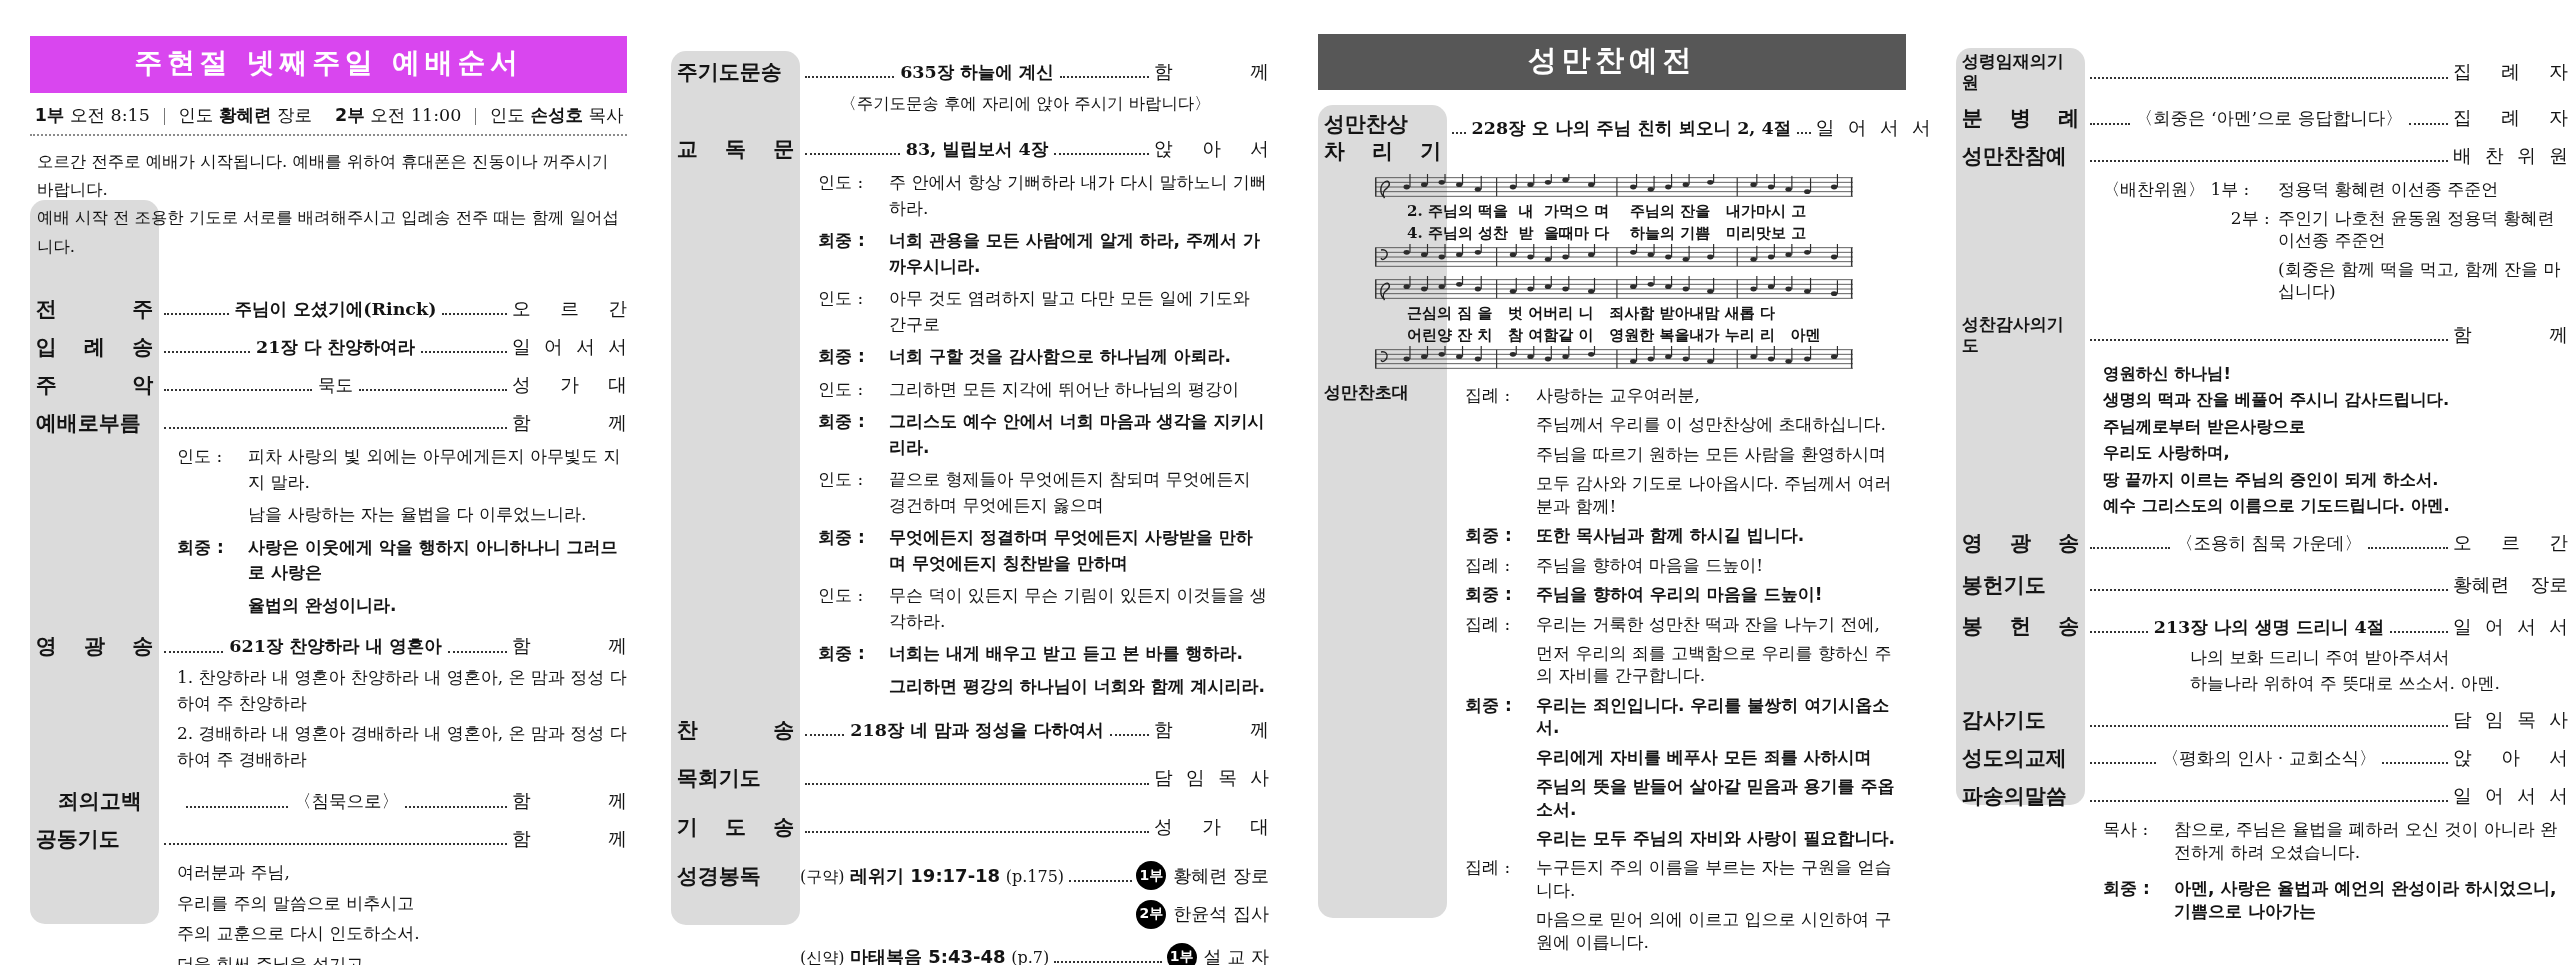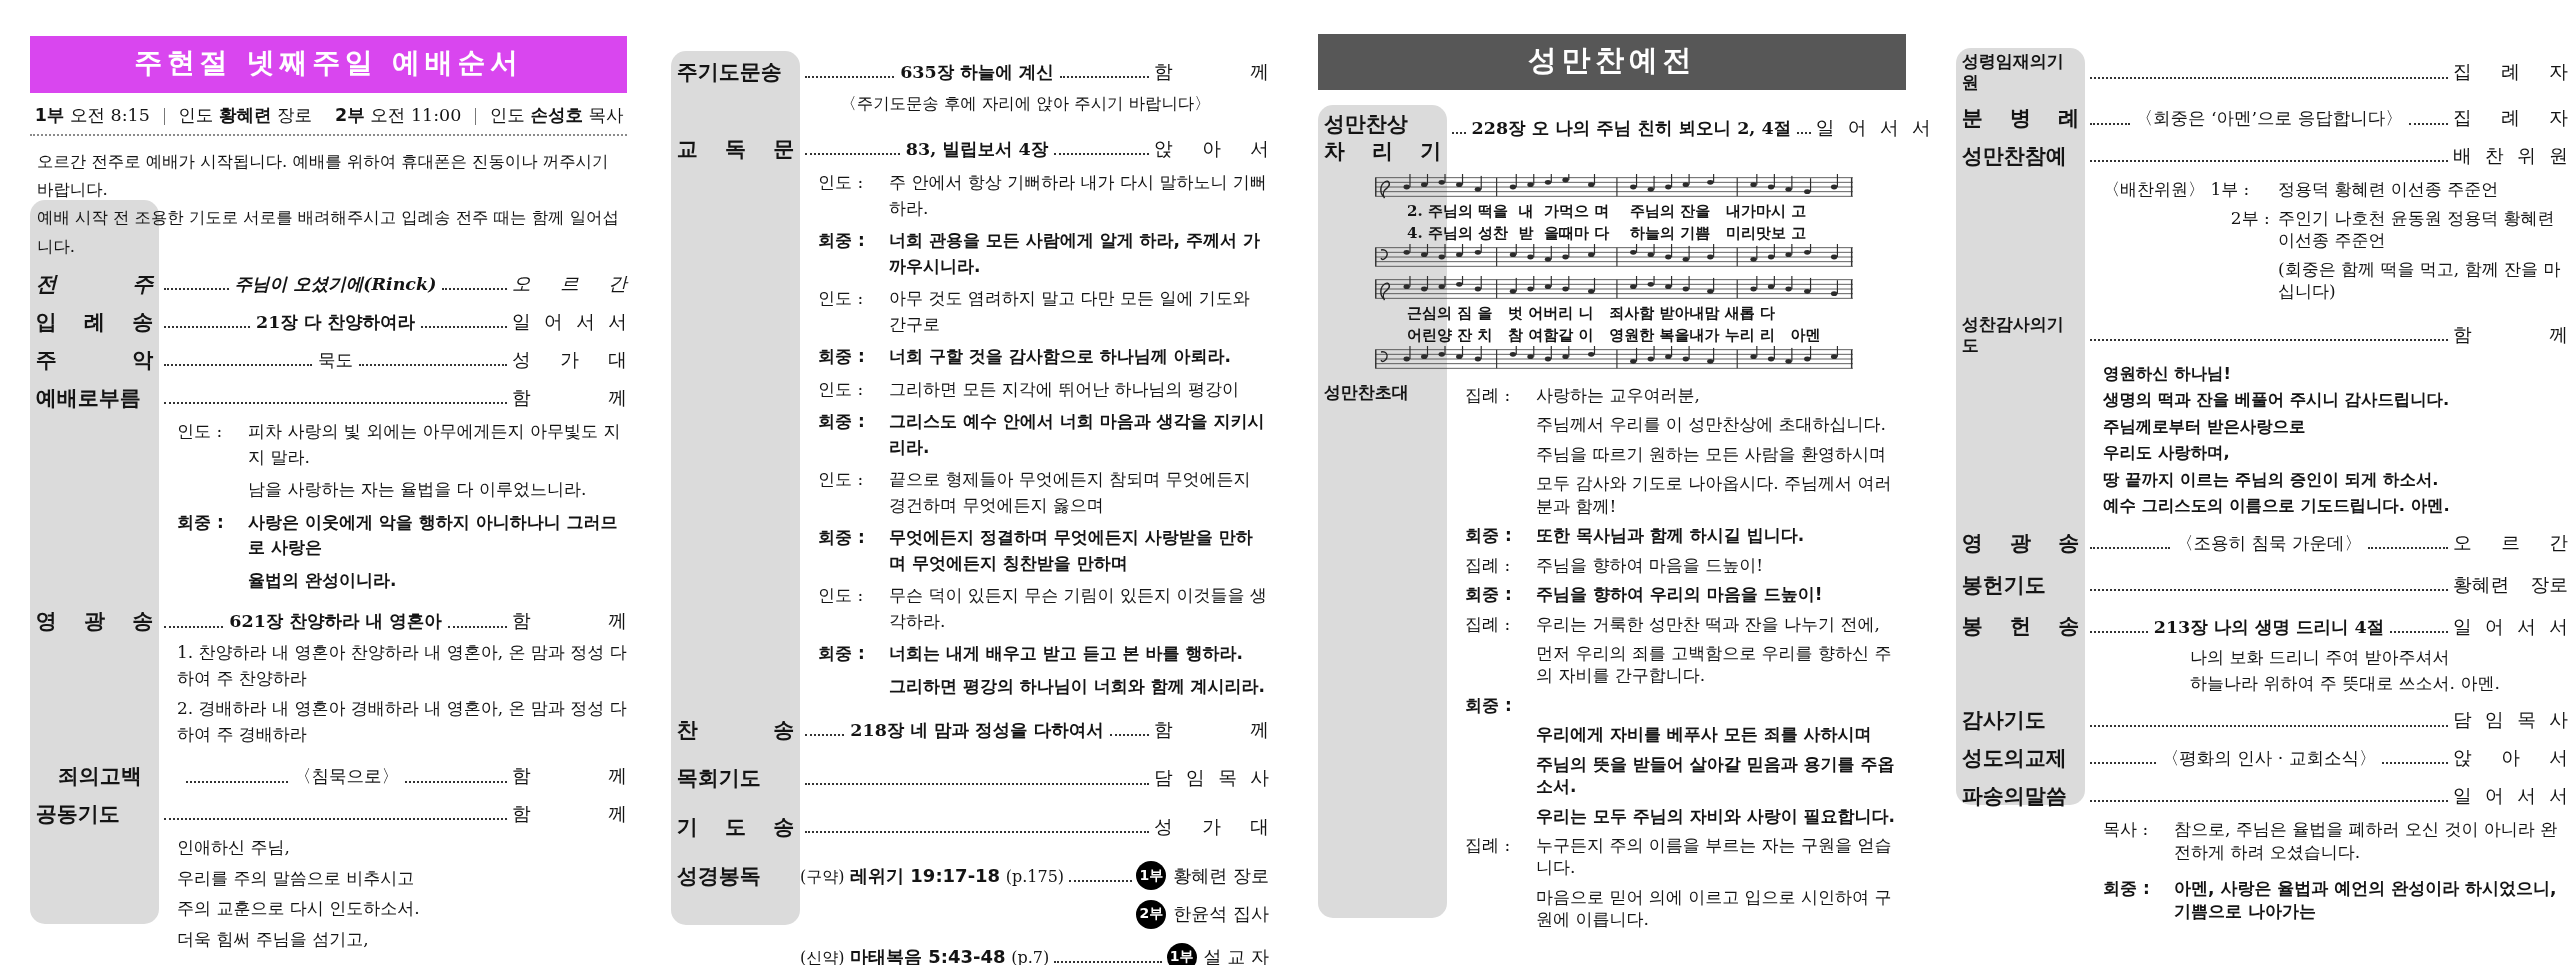--- a/index.html
+++ b/index.html
@@ -79,21 +79,21 @@
       <span class="sb">손성호</span>
       <span>목사</span>
     </div>
   </div>
   <div class="hr"></div>
   <div class="intro">
     <div>오르간 전주로 예배가 시작됩니다. 예배를 위하여 휴대폰은 진동이나 꺼주시기 바랍니다.</div>
     <div>예배 시작 전 조용한 기도로 서로를 배려해주시고 입례송 전주 때는 함께 일어섭니다.</div>
   </div>
 
-  <div class="li" style="margin-top:9px;font-style:italic;">
+  <div class="li" style="margin-top:34px;">
     <div class="lab">전 주</div>
     <div class="mid">
         <div class="dots"></div>
       <div class="ctr hymn">주님이 오셨기에(Rinck)</div>
       <div class="dots"></div>
       <div class="rgt">오 르 간</div>
       </div>
   </div>
   <div class="li">
     <div class="lab">입 례 송</div>
@@ -161,21 +161,21 @@
       </div>
   </div>
   <div class="li">
     <div class="lab">공동기도</div>
     <div class="mid">
         <div class="dots"></div>
       <div class="rgt">함 께</div>
       </div>
   </div>
   <div class="sub" style="margin-top:3.5px;line-height:1.42;">
-    <div class="pline">인애하신 주님,</div>
+    <div class="pline">여러분과 주님,</div>
     <div class="pline">우리를 주의 말씀으로 비추시고</div>
     <div class="pline">주의 교훈으로 다시 인도하소서.</div>
     <div class="pline">더욱 힘써 주님을 섬기고,</div>
 
   </div>
 </div>
 
 <div class="col" id="c2">
   <div class="strip" style="top:51px;height:874px;"></div>
 
@@ -501,20 +501,21 @@
     <div class="dlg">
         <div class="who">집례 :</div>
         <div class="sp2">우리는 거룩한 성만찬 떡과 잔을 나누기 전에,</div>
       </div>
     <div class="dlg">
         <div class="who"></div>
         <div class="sp2">먼저 우리의 죄를 고백함으로 우리를 향하신 주의 자비를 간구합니다.</div>
       </div>
     <div class="dlg b">
         <div class="who">회중 :</div>
+        <div class="sp2">우리는 죄인입니다. 우리를 불쌍히 여기시옵소서.</div>
       </div>
     <div class="dlg b">
         <div class="who"></div>
         <div class="sp2">우리에게 자비를 베푸사 모든 죄를 사하시며</div>
       </div>
     <div class="dlg b">
         <div class="who"></div>
         <div class="sp2">주님의 뜻을 받들어 살아갈 믿음과 용기를 주옵소서.</div>
       </div>
     <div class="dlg b">

